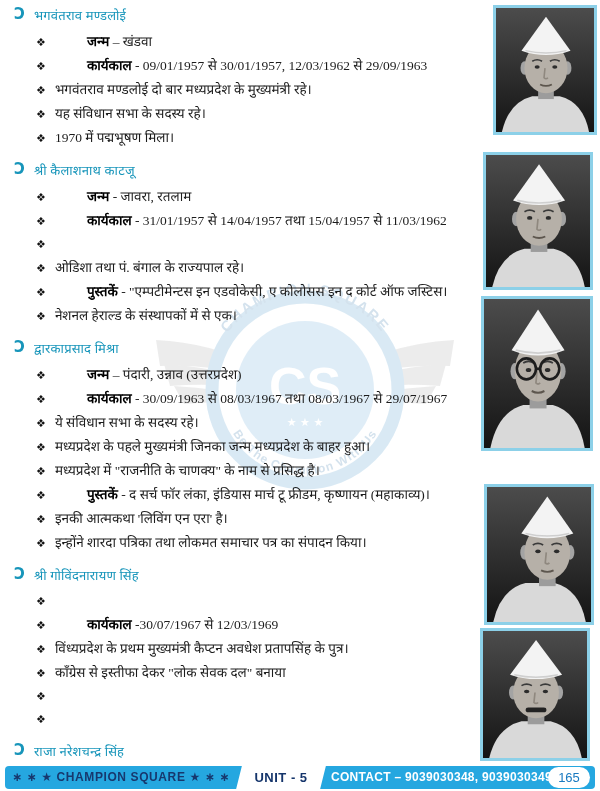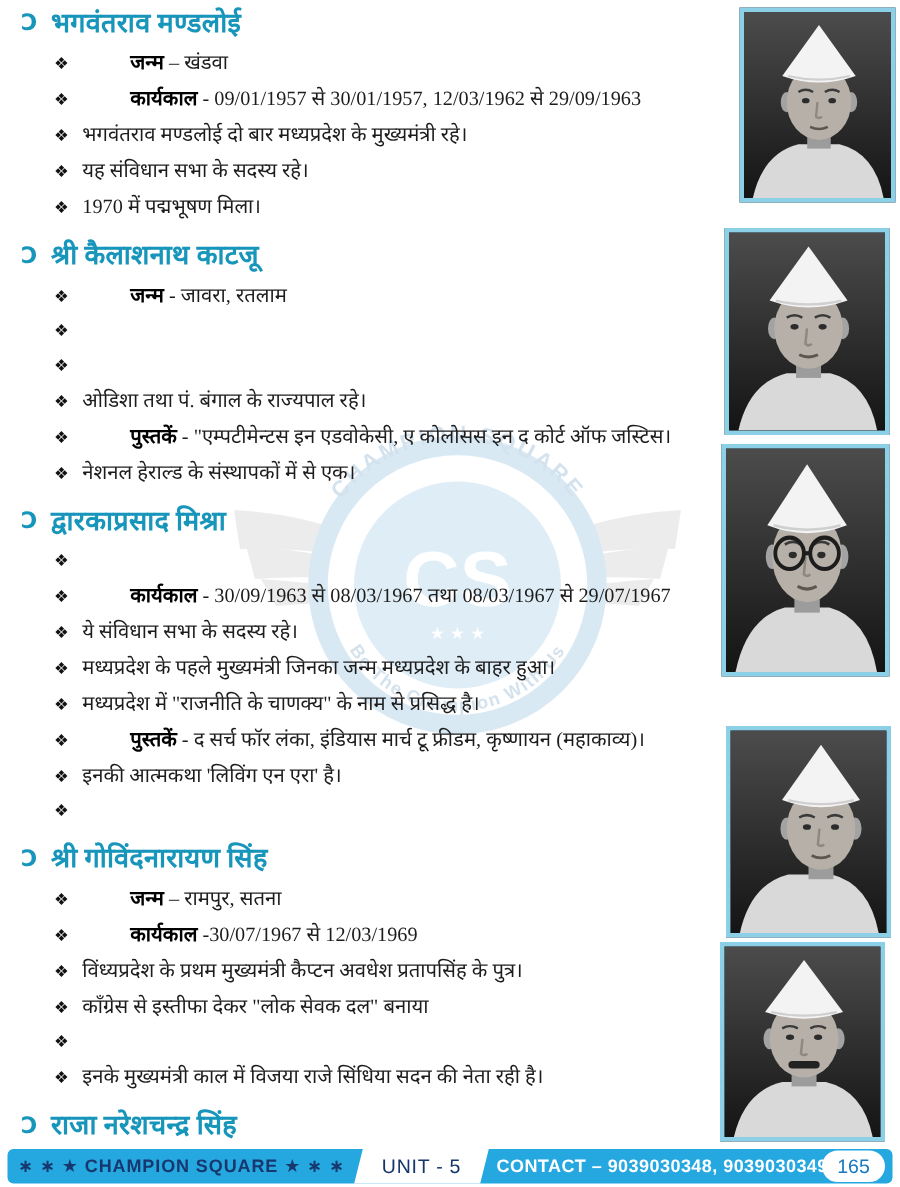--- a/index.html
+++ b/index.html
@@ -20,21 +20,21 @@
   .section{margin-bottom:9px;}
   .sec-head{
     display:flex;align-items:baseline;gap:9px;
     margin-bottom:3px;line-height:22px;
   }
   .sec-bullet{
     color:#1795ba;font-weight:bold;font-size:15px;
     font-family:"DejaVu Sans",sans-serif;transform:translateY(-1px);
   }
   .sec-title{
-    color:#1795ba;font-weight:bold;font-size:18px;letter-spacing:0.2px;
+    color:#1795ba;font-weight:normal;font-size:13px;letter-spacing:0.2px;
   }
   .item{
     display:flex;align-items:baseline;gap:9px;
     padding-left:22px;line-height:23px;font-size:13.5px;color:#1c1c1c;
   }
   .item-bullet{
     font-size:11px;color:#111;font-family:"DejaVu Sans",sans-serif;
     flex:0 0 auto;
   }
   .item-label{font-weight:bold;color:#000;margin-left:32px;}
@@ -55,21 +55,21 @@
     text-align:center;line-height:23px;color:#17386e;
     font-weight:bold;font-size:12px;letter-spacing:0.6px;
   }
   .f-unit-notch{
     position:absolute;left:234px;top:0;width:84px;height:23px;
     background:#ffffff;transform:skewX(-14deg);
   }
   .f-unit{
     position:absolute;left:234px;top:0;width:84px;height:23px;
     text-align:center;line-height:23px;color:#15356b;
-    font-weight:normal;font-size:13px;letter-spacing:0.5px;
+    font-weight:bold;font-size:13px;letter-spacing:0.5px;
   }
   .f-contact{
     position:absolute;left:326px;top:0;width:196px;height:23px;
     text-align:center;line-height:23px;color:#ffffff;
     font-weight:bold;font-size:12px;letter-spacing:0.3px;white-space:nowrap;
   }
   .f-page{
     position:absolute;right:5px;top:1px;width:42px;height:21px;
     background:#ffffff;border-radius:11px;color:#1879c0;
     font-weight:normal;font-size:13px;text-align:center;line-height:21px;
@@ -137,20 +137,21 @@
       <div class="sec-head">
         <span class="sec-bullet">Ɔ</span>
         <span class="sec-title">श्री कैलाशनाथ काटजू</span>
       </div>
       <div class="item">
         <span class="item-bullet">❖</span>
         <span class="item-text"><b class="item-label">जन्म </b>- जावरा, रतलाम</span>
       </div>
       <div class="item">
         <span class="item-bullet">❖</span>
+        <span class="item-text"><b class="item-label">कार्यकाल </b>- 31/01/1957 से 14/04/1957 तथा 15/04/1957 से 11/03/1962</span>
       </div>
       <div class="item">
         <span class="item-bullet">❖</span>
       </div>
       <div class="item">
         <span class="item-bullet">❖</span>
         <span class="item-text">ओडिशा तथा पं. बंगाल के राज्यपाल रहे।</span>
       </div>
       <div class="item">
         <span class="item-bullet">❖</span>
@@ -161,20 +162,21 @@
         <span class="item-text">नेशनल हेराल्ड के संस्थापकों में से एक।</span>
       </div>
     </div>
     <div class="section">
       <div class="sec-head">
         <span class="sec-bullet">Ɔ</span>
         <span class="sec-title">द्वारकाप्रसाद मिश्रा</span>
       </div>
       <div class="item">
         <span class="item-bullet">❖</span>
+        <span class="item-text"><b class="item-label">जन्म </b>– पंदारी, उन्नाव (उत्तरप्रदेश)</span>
       </div>
       <div class="item">
         <span class="item-bullet">❖</span>
         <span class="item-text"><b class="item-label">कार्यकाल </b>- 30/09/1963 से 08/03/1967 तथा 08/03/1967 से 29/07/1967</span>
       </div>
       <div class="item">
         <span class="item-bullet">❖</span>
         <span class="item-text">ये संविधान सभा के सदस्य रहे।</span>
       </div>
       <div class="item">
@@ -188,49 +190,48 @@
       <div class="item">
         <span class="item-bullet">❖</span>
         <span class="item-text"><b class="item-label">पुस्तकें </b>- द सर्च फॉर लंका, इंडियास मार्च टू फ्रीडम, कृष्णायन (महाकाव्य)।</span>
       </div>
       <div class="item">
         <span class="item-bullet">❖</span>
         <span class="item-text">इनकी आत्मकथा 'लिविंग एन एरा' है।</span>
       </div>
       <div class="item">
         <span class="item-bullet">❖</span>
+        <span class="item-text">इन्होंने शारदा पत्रिका तथा लोकमत समाचार पत्र का संपादन किया।</span>
       </div>
     </div>
     <div class="section">
       <div class="sec-head">
         <span class="sec-bullet">Ɔ</span>
         <span class="sec-title">श्री गोविंदनारायण सिंह</span>
       </div>
       <div class="item">
         <span class="item-bullet">❖</span>
-        <span class="item-text"><b class="item-label">जन्म </b>– रामपुर, सतना</span>
       </div>
       <div class="item">
         <span class="item-bullet">❖</span>
         <span class="item-text"><b class="item-label">कार्यकाल </b>-30/07/1967 से 12/03/1969</span>
       </div>
       <div class="item">
         <span class="item-bullet">❖</span>
         <span class="item-text">विंध्यप्रदेश के प्रथम मुख्यमंत्री कैप्टन अवधेश प्रतापसिंह के पुत्र।</span>
       </div>
       <div class="item">
         <span class="item-bullet">❖</span>
         <span class="item-text">काँग्रेस से इस्तीफा देकर "लोक सेवक दल" बनाया</span>
       </div>
       <div class="item">
         <span class="item-bullet">❖</span>
       </div>
       <div class="item">
         <span class="item-bullet">❖</span>
-        <span class="item-text">इनके मुख्यमंत्री काल में विजया राजे सिंधिया सदन की नेता रही है।</span>
       </div>
     </div>
     <div class="section">
       <div class="sec-head">
         <span class="sec-bullet">Ɔ</span>
         <span class="sec-title">राजा नरेशचन्द्र सिंह</span>
       </div>
       <div class="item">
         <span class="item-bullet">❖</span>
         <span class="item-text"><b class="item-label">जन्म </b>- रायगढ़ (छत्तीसगढ़)</span>

